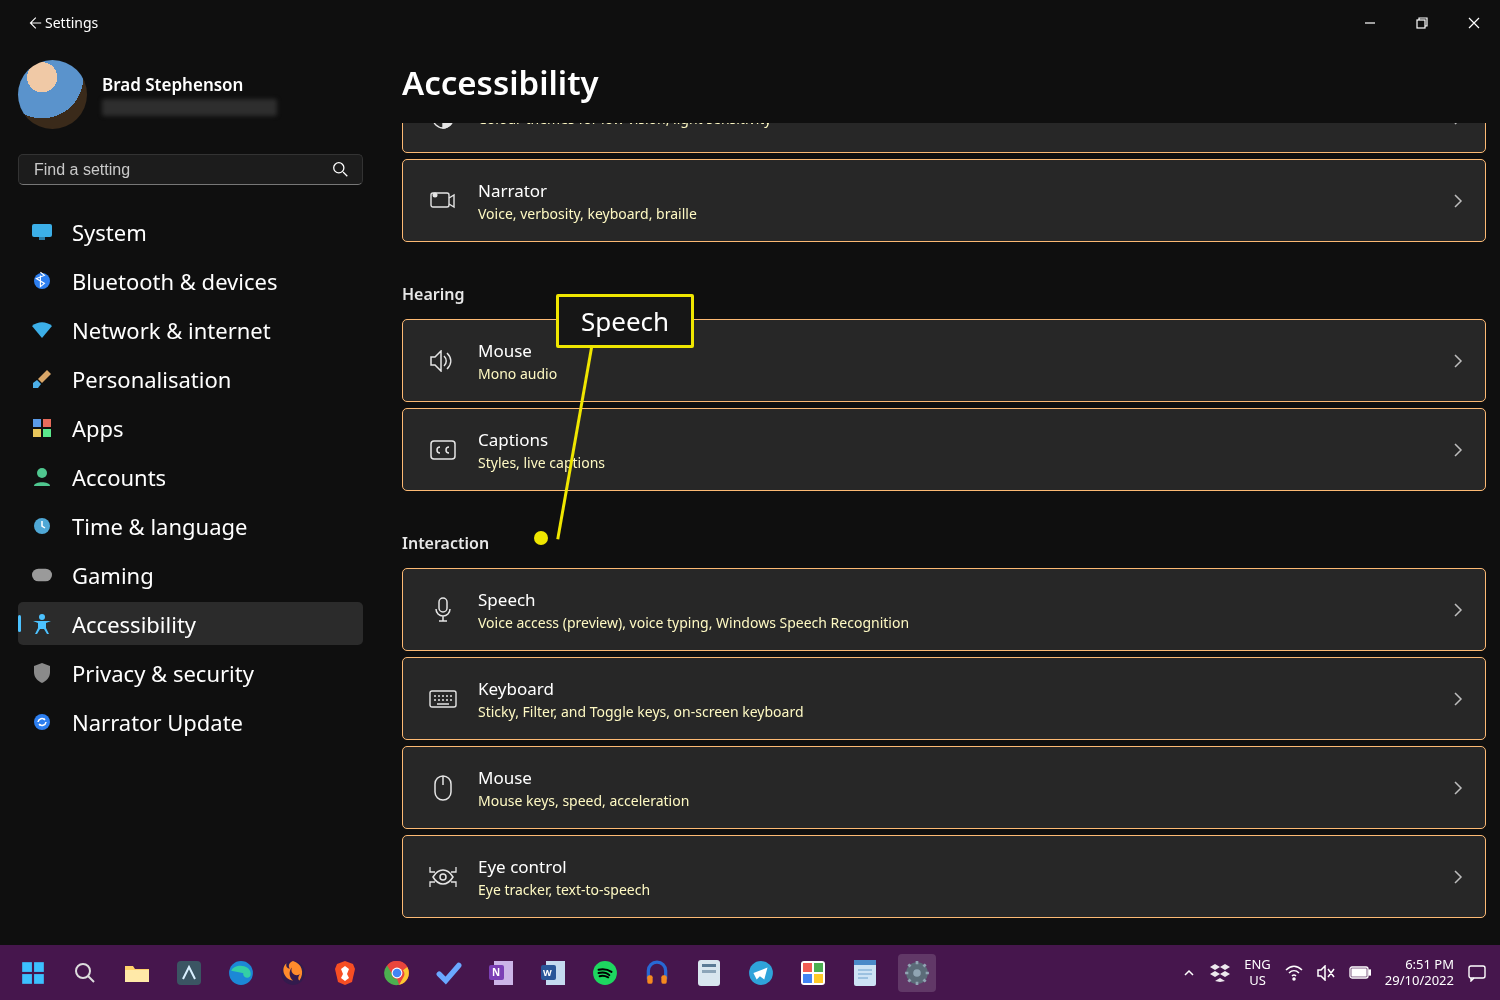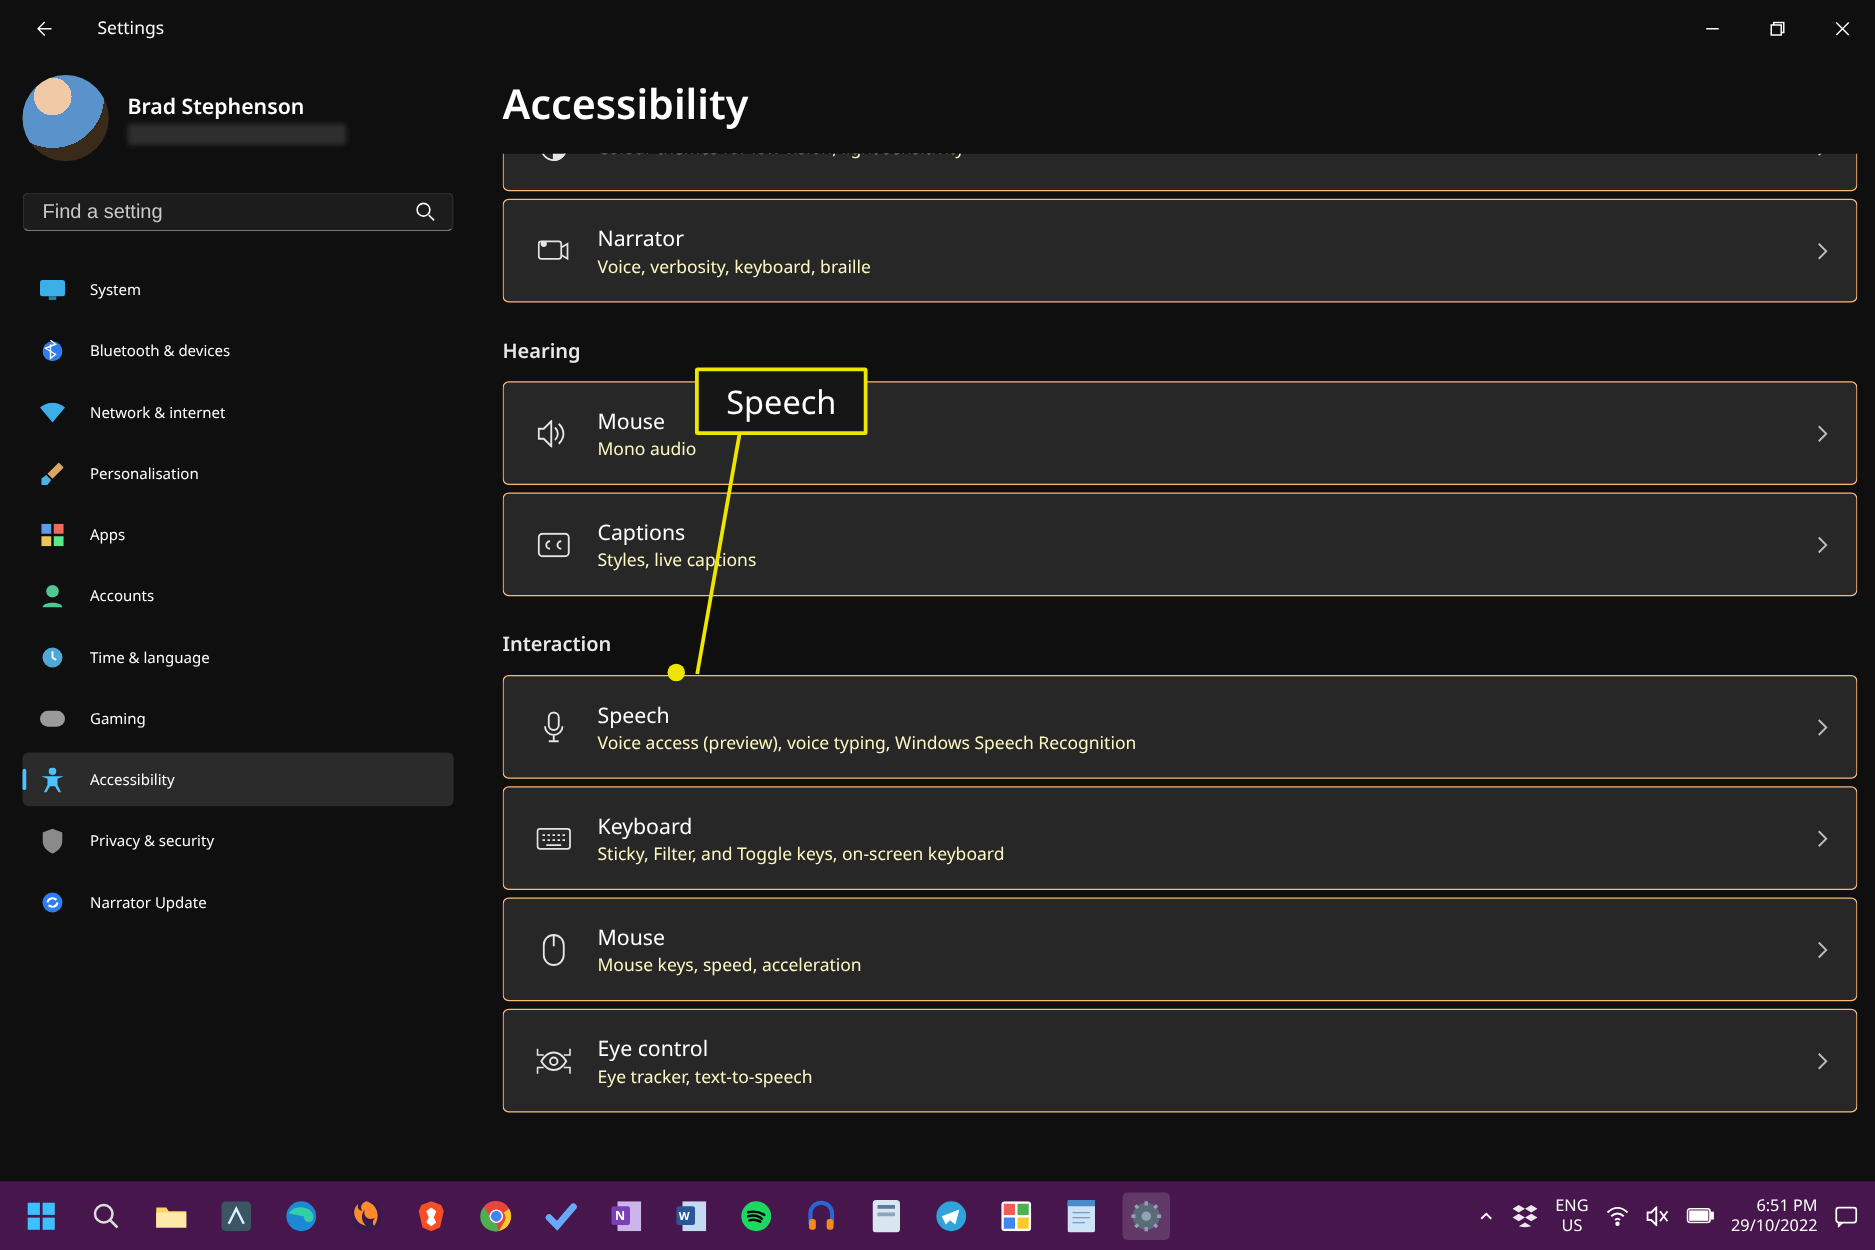--- a/index.html
+++ b/index.html
@@ -1,46 +1,46 @@
 <!DOCTYPE html>
 <html><head>
 <meta charset="utf-8">
 <style>
 html,body{margin:0;padding:0;width:1500px;height:1000px;background:#0f0f0f;font-family:"Segoe UI",system-ui,sans-serif;color:#fff;overflow:hidden}
 *{box-sizing:border-box}
 
 
 .titlebar{position:absolute;top:0;left:0;right:0;height:45px;display:flex;align-items:center}
 .back-btn{width:20px;height:20px;margin-left:24px;display:flex;align-items:center;justify-content:center}
-.tb-title{margin-left:34px;font-size:14px}
+.tb-title{margin-left:1px;font-size:14px}
 .tb-spacer{flex:1}
 .win-controls{display:flex;height:45px}
 .win-control{width:52px;height:45px;display:flex;align-items:center;justify-content:center}
 .win-control svg,.back-btn svg{stroke:#fff;fill:none;stroke-width:1.2}
 
 
 .sidebar{position:absolute;top:60px;left:18px;width:350px}
 .user{display:flex;align-items:center;gap:15px;margin-bottom:25px}
 .avatar{width:69px;height:69px;border-radius:50%;background:radial-gradient(circle at 35% 25%,#f0c9a6 0 22%,#5a93cc 22% 60%,#3a2a1a 60% 100%)}
 .user-name{font-size:17px;font-weight:600}
 .user-sub{width:175px;height:17px;margin-top:3px;background:#2e2e2e;border-radius:3px;filter:blur(2px)}
 .search{width:345px;height:31px;background:#1c1c1c;border:1px solid #333;border-bottom-color:#777;border-radius:5px;display:flex;align-items:center;padding:0 13px}
 .search input{flex:1;background:transparent;border:none;outline:none;color:#fff;font-size:16px}
 .search input::placeholder{color:#c9c9c9}
 .nav{margin-top:25px;display:flex;flex-direction:column;gap:6px;width:345px}
-.nav-item{display:flex;align-items:center;gap:20px;height:43px;padding:0 14px;border-radius:5px;font-size:12px;position:relative}
+.nav-item{display:flex;align-items:center;gap:20px;height:43px;padding:0 14px;border-radius:5px;font-size:22px;position:relative}
 .nav-item.active{background:#2b2b2b}
 .nav-item.active::before{content:"";position:absolute;left:0;top:13px;width:3px;height:17px;background:#4cc2ff;border-radius:2px}
 .nav-icon{width:20px;display:flex;justify-content:center}
 
 
 .content{position:absolute;top:60px;left:402px;right:14px;bottom:60px;overflow:hidden}
 .page-title{font-size:33px;font-weight:600;margin:0 0 18px 0}
 .scroll{height:100%;overflow-y:hidden}
-.group-label{font-size:16px;font-weight:600;margin:27px 0 14px 0;color:#e7e7e7}
+.group-label{font-size:16px;font-weight:600;margin:41px 0 14px 0;color:#e7e7e7}
 .card{background:#272727;border:1px solid #fdba74;border-radius:5px;height:83px;display:flex;align-items:center;padding:0 22px;margin-bottom:6px;position:relative}
 .card.partial{margin-top:-40px;height:70px;overflow:hidden}
 .card-icon{width:35px;display:flex;justify-content:center;margin-right:18px}
 .card-text{flex:1}
 .card-title{font-size:17px;margin-bottom:2px}
 .card-sub{font-size:14px;color:#fef9c3}
 .chev{color:#bdbdbd}
 
 
 .callout-box{position:absolute;border:3px solid #efe600;padding:6px 22px;font-size:26px;background:#161616;border-radius:2px;z-index:5}

